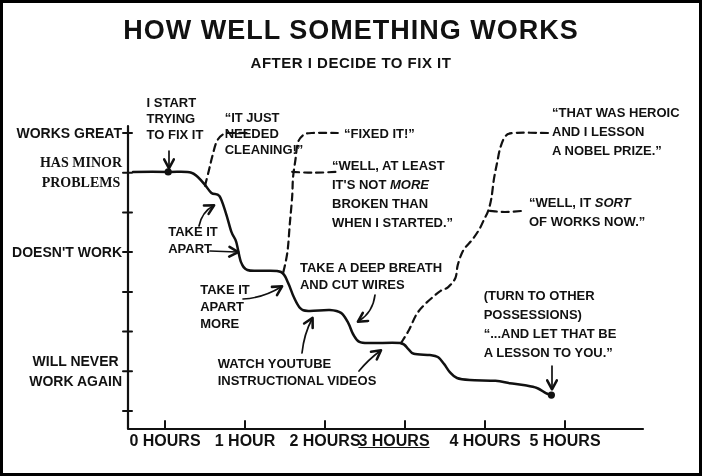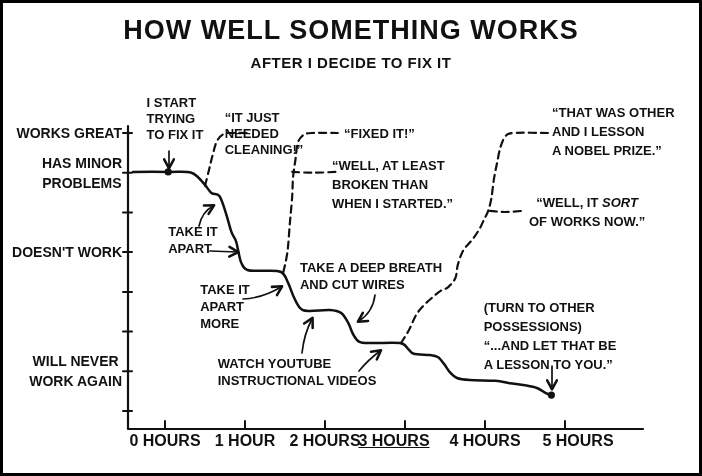--- a/index.html
+++ b/index.html
@@ -81,52 +81,53 @@
         <path d="M302,353 Q304,334 312,319" class="arrow" marker-end="url(#ah)"></path>
         <path d="M359,371 Q368,360 380,351" class="arrow" marker-end="url(#ah)"></path>
         <path d="M552,366 L552,388" class="arrow" marker-end="url(#ah)"></path>
       </g>
   </svg>
 
   <div id="labels">
       <div class="ylab" style="right: 580px; top: 123.002px;">
         <div><span>WORKS GREAT</span></div>
       </div>
-      <div class="ylab" style="right: 580px; top: 152.716px;">
+      <div class="ylab" style="right: 580px; top: 152.716px; font-family: Liberation Serif, serif;">
         <div><span>HAS MINOR</span></div>
         <div><span>PROBLEMS</span></div>
       </div>
       <div class="ylab" style="right: 580px; top: 242.144px;">
         <div><span>DOESN'T WORK</span></div>
       </div>
       <div class="ylab" style="right: 580px; top: 351.286px;">
         <div><span>WILL NEVER</span></div>
         <div><span>WORK AGAIN</span></div>
       </div>
       <div class="xlab" style="left: 165px;">0 HOURS</div>
       <div class="xlab" style="left: 245px;">1 HOUR</div>
       <div class="xlab" style="left: 325px;">2 HOURS</div>
       <div class="xlab" style="left: 394px; text-decoration: underline;">3 HOURS</div>
       <div class="xlab" style="left: 485px;">4 HOURS</div>
-      <div class="xlab" style="left: 565px; margin-left: 13px;">5 HOURS</div>
+      <div class="xlab" style="left: 565px;">5 HOURS</div>
       <div class="anno center" style="left: 175px; top: 95px; line-height: 16px;">
         <div><span>I START</span></div>
         <div><span>TRYING</span></div>
         <div><span>TO FIX IT</span></div>
       </div>
       <div class="anno center" style="left: 264px; top: 110px; line-height: 16px;">
         <div><span>“IT JUST</span></div>
         <div><span>NEEDED</span></div>
         <div><span>CLEANING!”</span></div>
       </div>
       <div class="anno" style="left: 344px; top: 126px; line-height: 16px;">
         <div><span>“FIXED IT!”</span></div>
       </div>
       <div class="anno" style="left: 332px; top: 156px; line-height: 19px;">
         <div><span>“WELL, AT LEAST</span></div>
+        <div><span>IT'S NOT </span><em>MORE</em><span></span></div>
         <div><span>BROKEN THAN</span></div>
         <div><span>WHEN I STARTED.”</span></div>
       </div>
       <div class="anno center" style="left: 193px; top: 223px; line-height: 17px;">
         <div><span>TAKE IT</span></div>
         <div><span>APART</span></div>
       </div>
       <div class="anno center" style="left: 225px; top: 281px; line-height: 17px;">
         <div><span>TAKE IT</span></div>
         <div><span>APART</span></div>
@@ -134,28 +135,28 @@
       </div>
       <div class="anno center" style="left: 371px; top: 259px; line-height: 17px;">
         <div><span>TAKE A DEEP BREATH</span></div>
         <div><span>AND CUT WIRES</span></div>
       </div>
       <div class="anno center" style="left: 297px; top: 355px; line-height: 17px;">
         <div><span>WATCH YOUTUBE</span></div>
         <div><span>INSTRUCTIONAL VIDEOS</span></div>
       </div>
       <div class="anno" style="left: 552px; top: 103px; line-height: 19px;">
-        <div><span>“THAT WAS OTHER</span></div>
+        <div><span>“THAT WAS HEROIC</span></div>
         <div><span>AND I LESSON</span></div>
         <div><span>A NOBEL PRIZE.”</span></div>
       </div>
-      <div class="anno" style="left: 529px; top: 193px; line-height: 19px; text-align: center;">
+      <div class="anno" style="left: 529px; top: 193px; line-height: 19px;">
         <div><span>“WELL, IT </span><em>SORT</em><span></span></div>
         <div><span>OF WORKS NOW.”</span></div>
       </div>
-      <div class="anno center" style="left: 550px; top: 286px; line-height: 19px; margin-top: 12px;">
+      <div class="anno center" style="left: 550px; top: 286px; line-height: 19px;">
         <div><span>(TURN TO OTHER</span></div>
         <div><span>POSSESSIONS)</span></div>
         <div><span>“...AND LET THAT BE</span></div>
         <div><span>A LESSON TO YOU.”</span></div>
       </div>
     </div>
 </div>
 
 </body></html>

